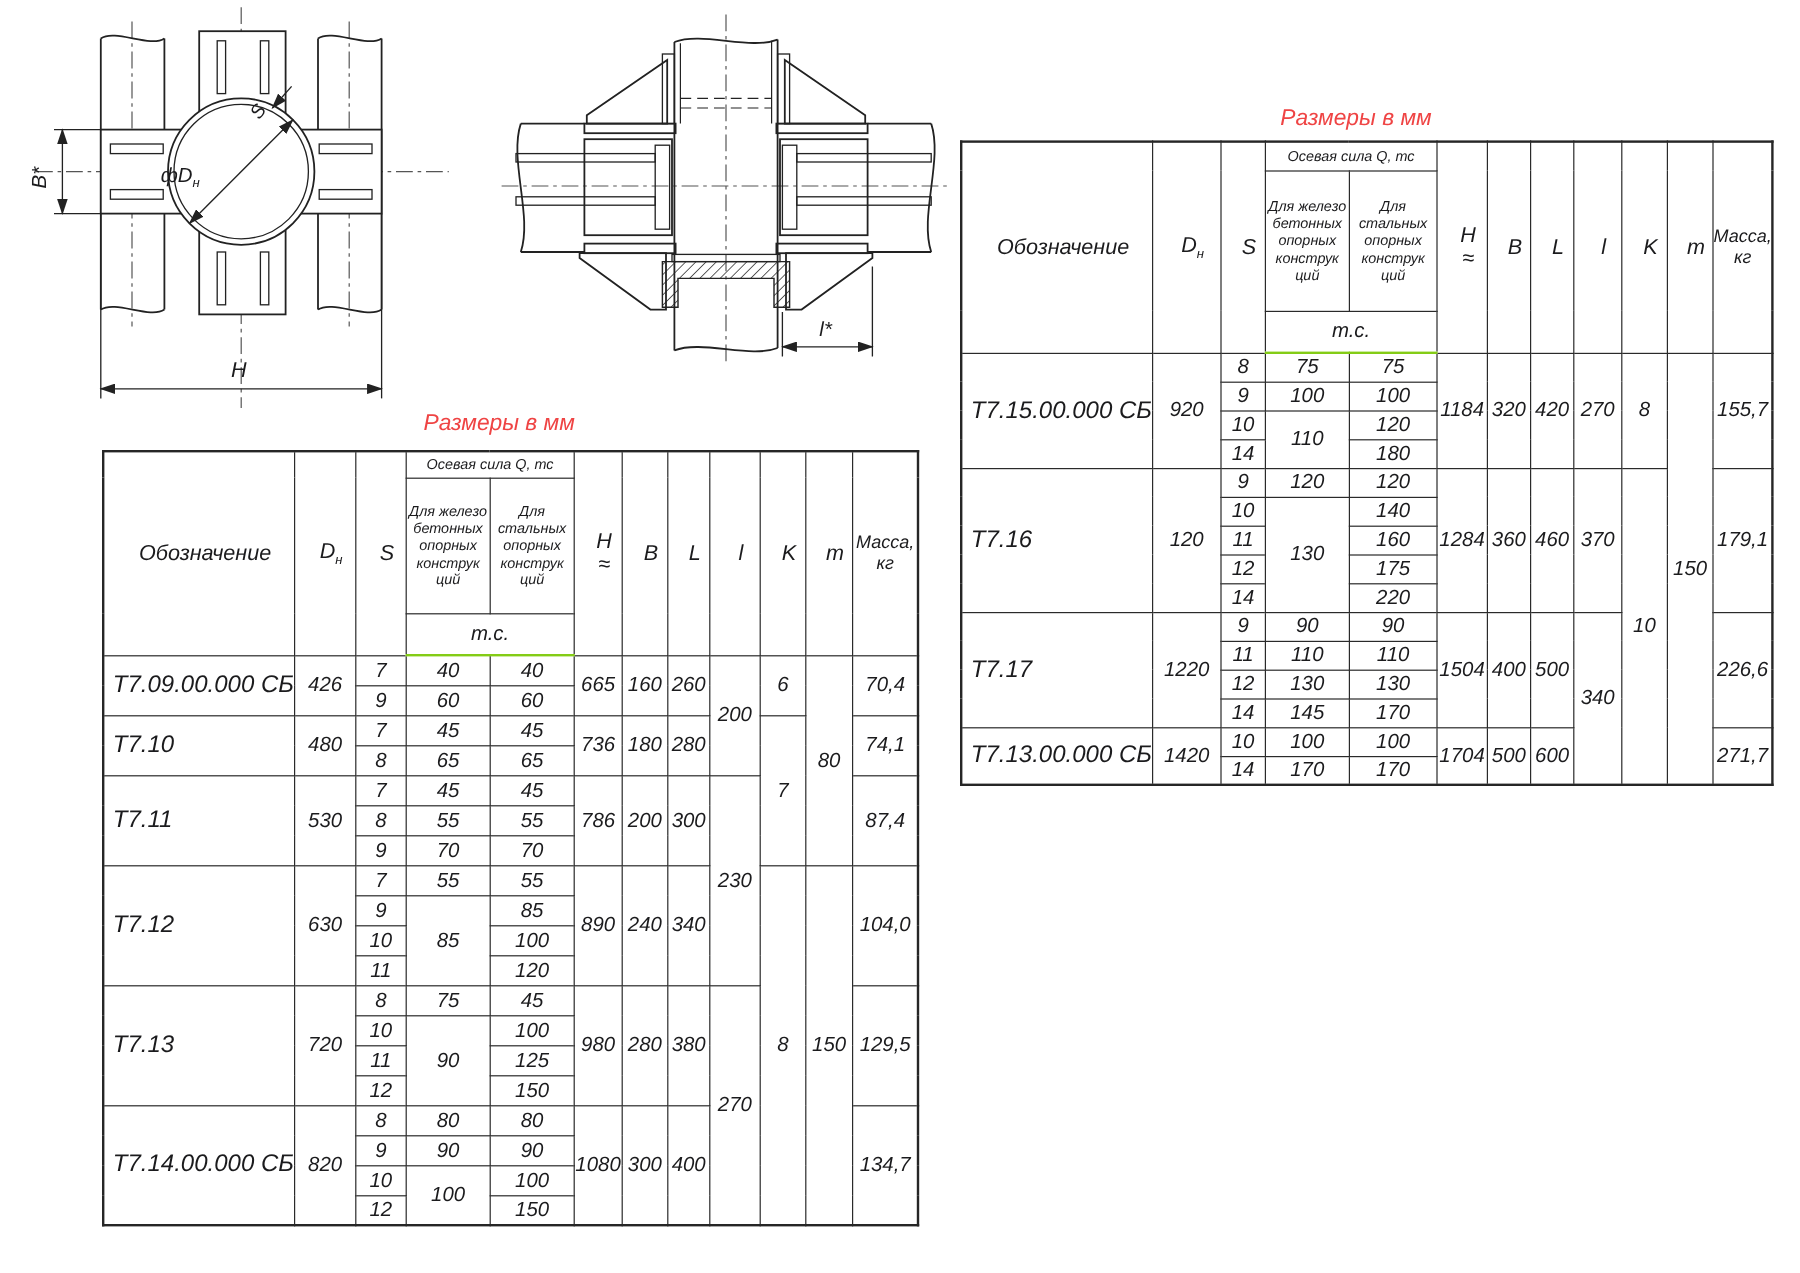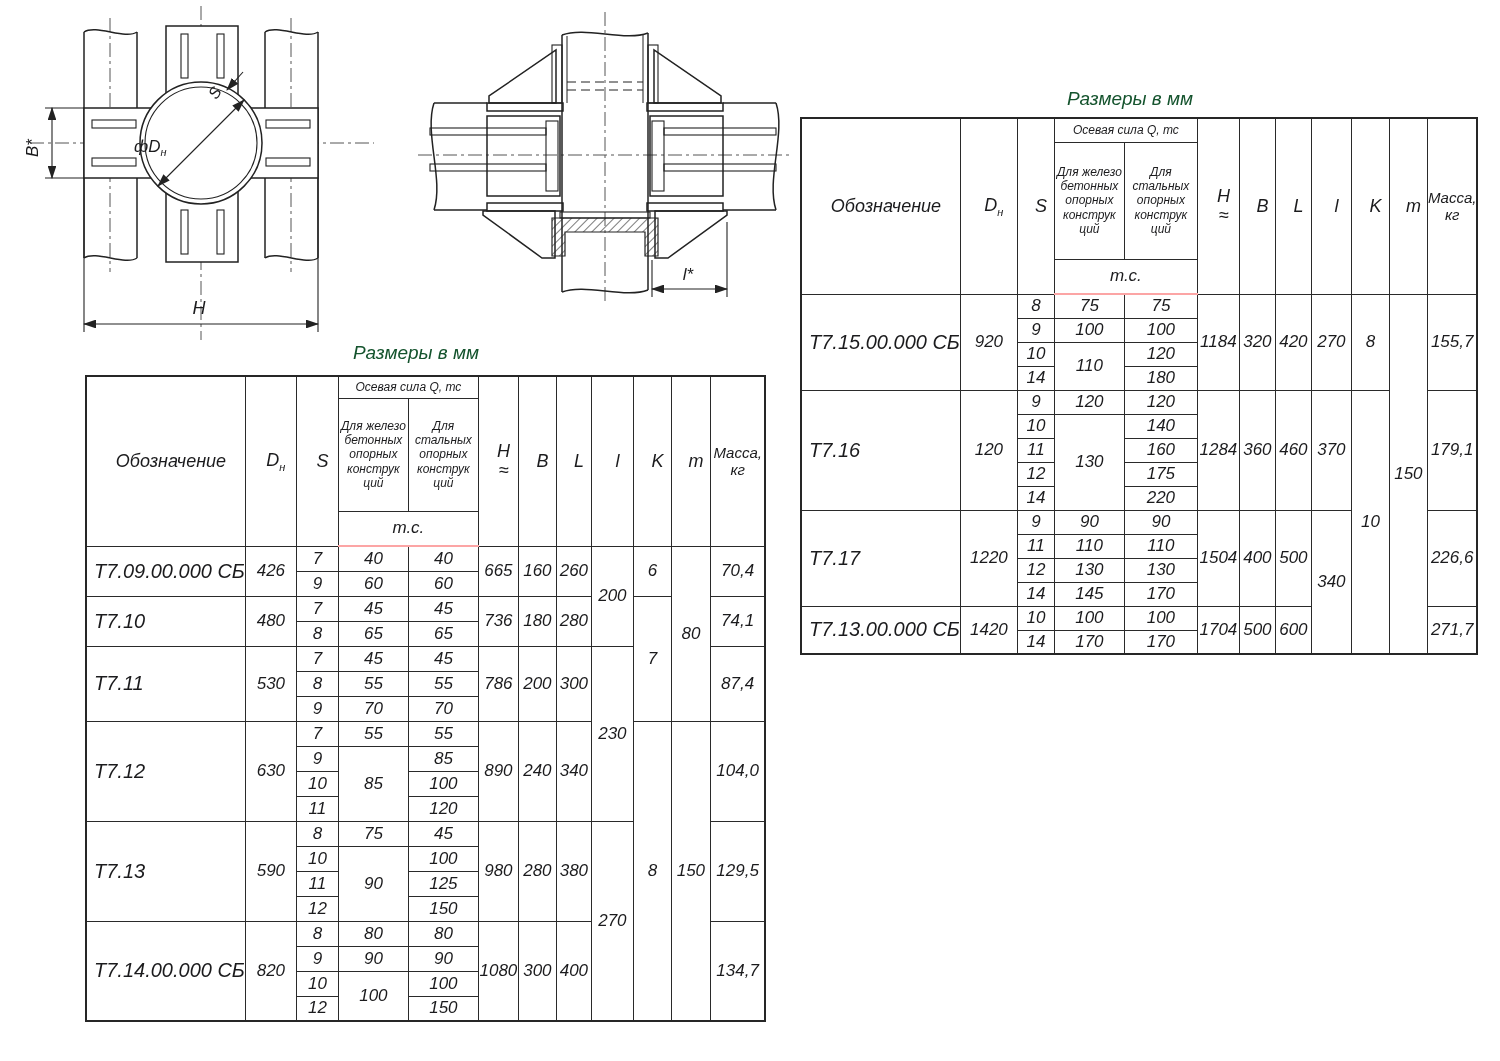--- a/index.html
+++ b/index.html
@@ -1,25 +1,25 @@
 <!DOCTYPE html>
 <html><head>
 <meta charset="utf-8">
 <style>
   html,body{margin:0;padding:0;background:#fff;}
   .sheet{position:relative;width:1500px;height:1061px;background:#fff;overflow:hidden;
          font-family:"Liberation Sans",sans-serif;color:#1b1b1d;}
-  .title{position:absolute;text-align:center;font-style:italic;font-size:19px;color:#14532d;}
+  .title{position:absolute;text-align:center;font-style:italic;font-size:19px;color:#ef4444;}
   .tbl-wrap{position:absolute;}
   table{border-collapse:collapse;table-layout:fixed;border:2px solid #262626;}
   th,td{border:1px solid #2a2a2a;text-align:center;vertical-align:middle;
         font-style:italic;padding:0;overflow:hidden;font-size:17px;color:#1b1b1d;
         font-family:"Liberation Sans",sans-serif;}
   thead th{font-weight:normal;}
-  thead tr.hr3 th{border-bottom:2px solid #fca5a5;}
+  thead tr.hr3 th{border-bottom:2px solid #84cc16;}
   td.des{text-align:left;padding-left:7px;font-size:20px;white-space:nowrap;}
   th.big{font-size:18px;padding-left:10px;}
   th.qtitle{font-size:12px;}
   th.qsub{font-size:12px;white-space:pre-line;line-height:1.2;font-weight:normal;}
   th.pre{white-space:pre-line;line-height:1.15;font-size:15px;}
   th .sub, td .sub{font-size:11px;vertical-align:sub;}
   .happrox{line-height:1.0;}
   .happrox div{line-height:1.05;}
   #ltable tbody tr{height:25px;}
   #rtable tbody tr{height:24px;}
@@ -289,21 +289,21 @@
           <tr>
             <td>10</td>
             <td>100</td>
           </tr>
           <tr>
             <td>11</td>
             <td>120</td>
           </tr>
           <tr>
             <td rowspan="4" class="des">Т7.13</td>
-            <td rowspan="4">590</td>
+            <td rowspan="4">720</td>
             <td>8</td>
             <td>75</td>
             <td>45</td>
             <td rowspan="4">980</td>
             <td rowspan="4">280</td>
             <td rowspan="4">380</td>
             <td rowspan="8">270</td>
             <td rowspan="4">129,5</td>
           </tr>
           <tr>

